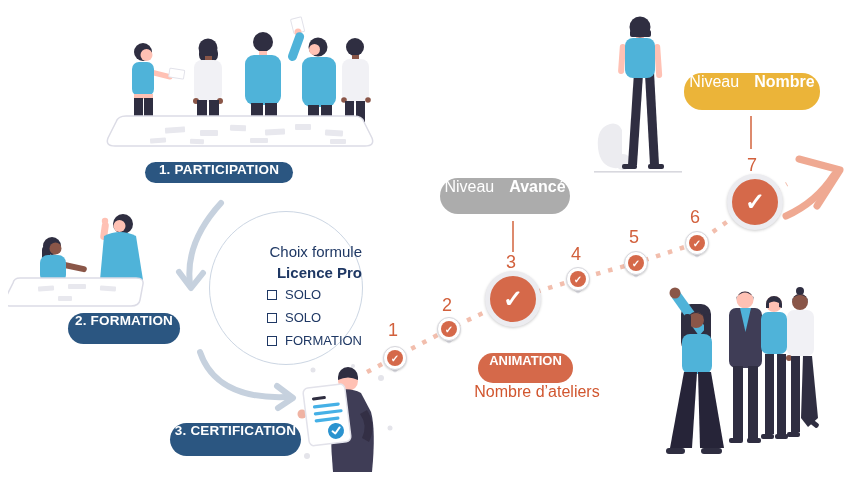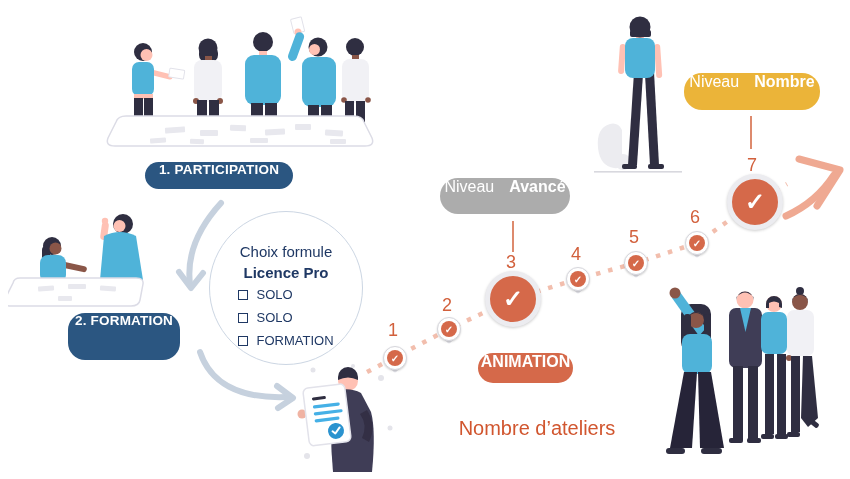--- a/index.html
+++ b/index.html
@@ -8,32 +8,32 @@
     --illblue:#4fb3d9; --illnavy:#2f2e41; --suit:#3f3d56; --skin:#ffc1b4;
     --skind:#8a5648; --cloth:#f1f1f5; --garrow:#c6d1de;
   }
   *{margin:0;padding:0;box-sizing:border-box}
   body{font-family:"Liberation Sans",sans-serif;background:#fff}
   .canvas{position:relative;width:850px;height:479px;background:#fff;overflow:hidden}
   .illus{position:absolute;z-index:1}
   .overlay{position:absolute;left:0;top:0;z-index:2;pointer-events:none}
   .pill{position:absolute;display:flex;align-items:flex-start;justify-content:center;gap:15px;color:#fff;z-index:5;white-space:nowrap}
   .pill-navy{background:var(--navy);border-radius:17px;font-weight:bold;font-size:13.5px;letter-spacing:.2px}
-  #pill-participation{left:145px;top:162px;width:148px;height:27px}
-  #pill-formation{left:68px;top:313px;width:112px;height:47px}
+  #pill-participation{left:145px;top:162px;width:148px;height:21px}
+  #pill-formation{left:68px;top:313px;width:112px;height:31px}
   #pill-certification{left:170px;top:423px;width:131px;height:33px}
   .pill-level{font-size:16px;border-radius:18px}
   #pill-avance{left:440px;top:178px;width:130px;height:36px;background:var(--gray)}
   #pill-expert{left:684px;top:73px;width:136px;height:37px;background:var(--yellow)}
-  #pill-animation{left:478px;top:353px;width:95px;height:30px;background:var(--orange);border-radius:15px;font-weight:bold;font-size:16px}
-  .axis-label{position:absolute;left:537px;top:417px;transform:translateX(-50%);color:#d1562f;font-size:20px;z-index:5;white-space:nowrap}
+  #pill-animation{left:478px;top:353px;width:95px;height:30px;background:var(--orange);border-radius:15px;font-weight:bold;font-size:13px}
+  .axis-label{position:absolute;left:537px;top:383px;transform:translateX(-50%);color:#d1562f;font-size:16px;z-index:5;white-space:nowrap}
   .vline{position:absolute;width:2px;background:#dd8a6d;z-index:2}
   #vline-avance{left:512px;top:221px;height:31px}
   #vline-expert{left:750px;top:116px;height:33px}
-  .formula-circle{position:absolute;left:209px;top:211px;width:154px;height:154px;border:1.5px solid #ccd6e3;border-radius:50%;background:#fff;z-index:4;display:flex;flex-direction:column;align-items:center;padding-top:31px;color:var(--navytext)}
+  .formula-circle{position:absolute;left:209px;top:211px;width:154px;height:154px;border:1.5px solid #ccd6e3;border-radius:50%;background:#fff;z-index:4;display:flex;flex-direction:column;align-items:flex-end;padding-top:31px;color:var(--navytext)}
   .f-title{font-size:15px}
   .f-sub{font-size:15px;font-weight:bold;margin-top:4px}
   .f-opts{margin-top:6px;display:flex;flex-direction:column;gap:8px;align-items:flex-start}
   .f-opt{display:flex;align-items:center;gap:8px;font-size:13px}
   .cb{width:10px;height:10px;border:1.6px solid var(--navytext);display:inline-block}
   .num{position:absolute;transform:translateX(-50%);font-size:18px;color:var(--num);z-index:3}
   .pin{position:absolute;width:24px;height:24px;z-index:3}
   .pin .tail{position:absolute;left:7px;top:15px;width:10px;height:10px;background:#e0e0e6;transform:rotate(45deg);border-radius:2px}
   .pin .bubble{position:absolute;inset:0;background:#fff;border-radius:50%;border:1px solid #d6d6dc;box-shadow:0 1px 2px rgba(0,0,0,.18);display:flex;align-items:center;justify-content:center}
   .pin .dot{width:16px;height:16px;border-radius:50%;background:var(--orange);color:#fff;font-size:10px;font-weight:bold;display:flex;align-items:center;justify-content:center}
@@ -223,20 +223,23 @@
       <path d="M786,216 C806,207 823,192 834,175"></path>
       <path d="M799,159 L840,170 L817,206"></path>
     </g>
   </svg>
 
   <div class="pill pill-navy" id="pill-participation">
       <span>1. PARTICIPATION</span>
     </div>
   <div class="pill pill-navy" id="pill-formation">
       <span>2. FORMATION</span>
+    </div>
+  <div class="pill pill-navy" id="pill-certification">
+      <span>3. CERTIFICATION</span>
     </div>
 
   <div class="formula-circle">
     <div class="f-title">Choix formule</div>
     <div class="f-sub">Licence Pro</div>
     <div class="f-opts">
       <div class="f-opt">
           <span class="cb"></span>
           <span>SOLO</span>
         </div>

